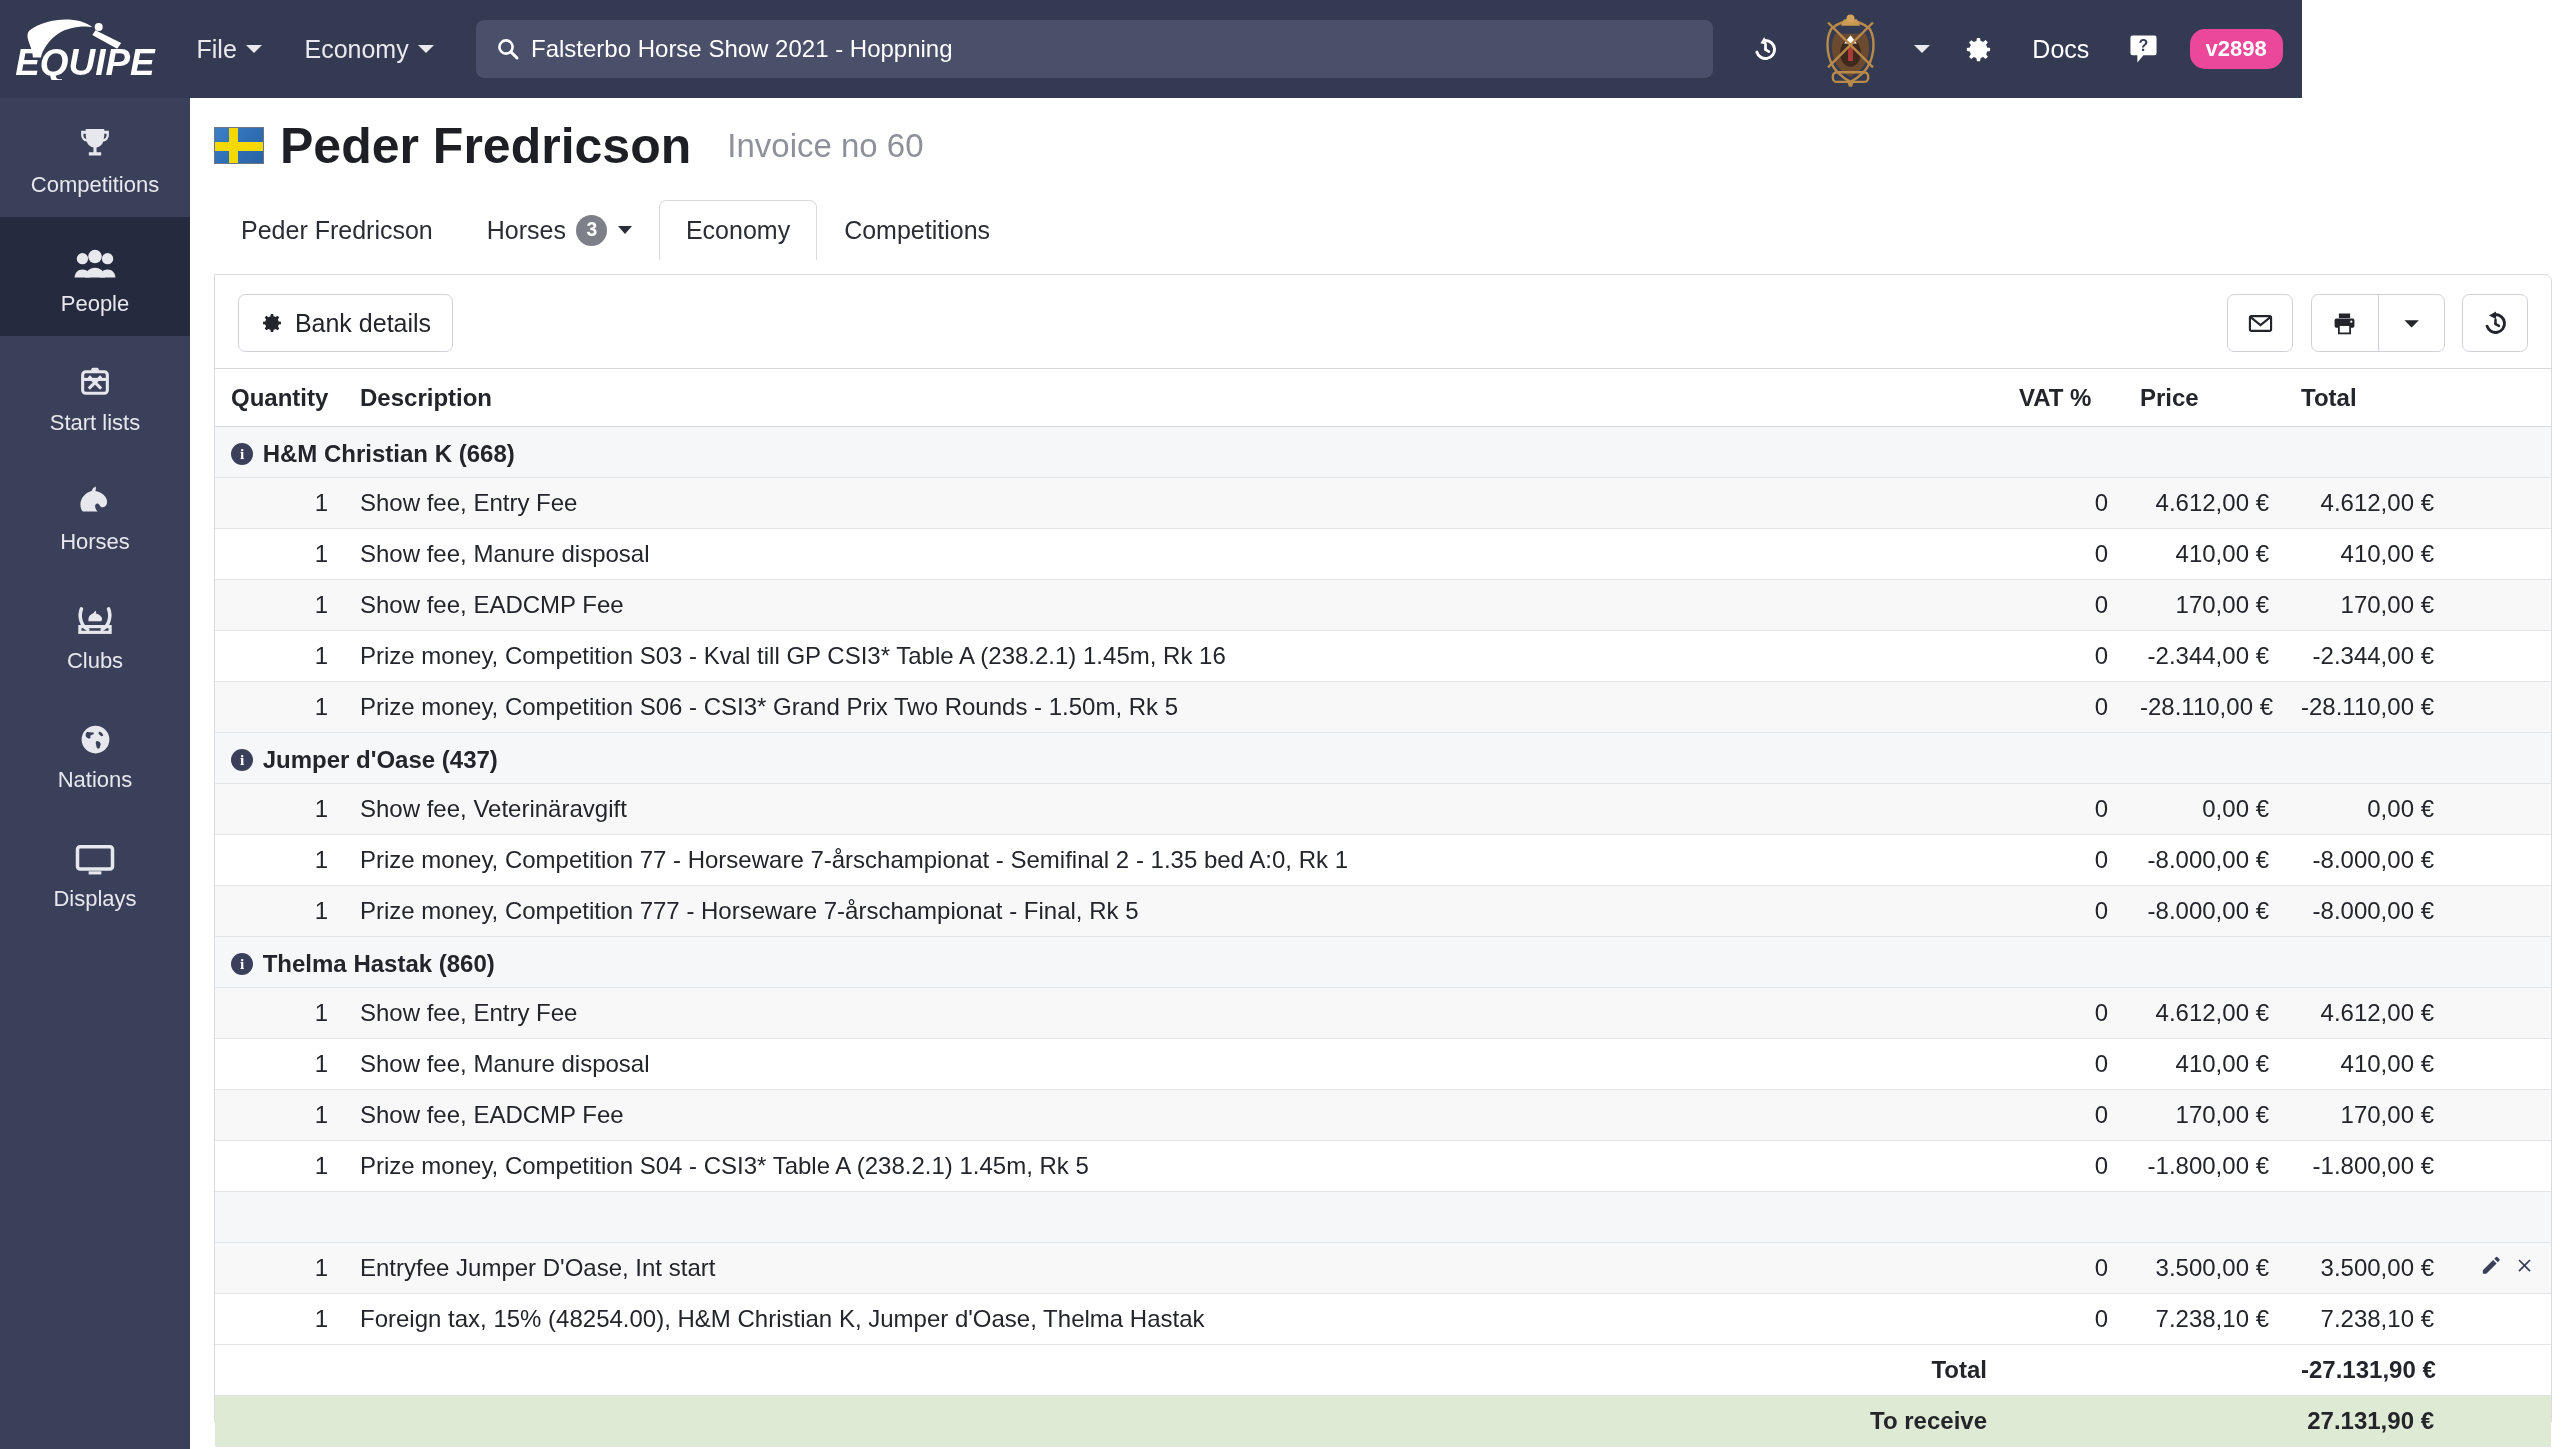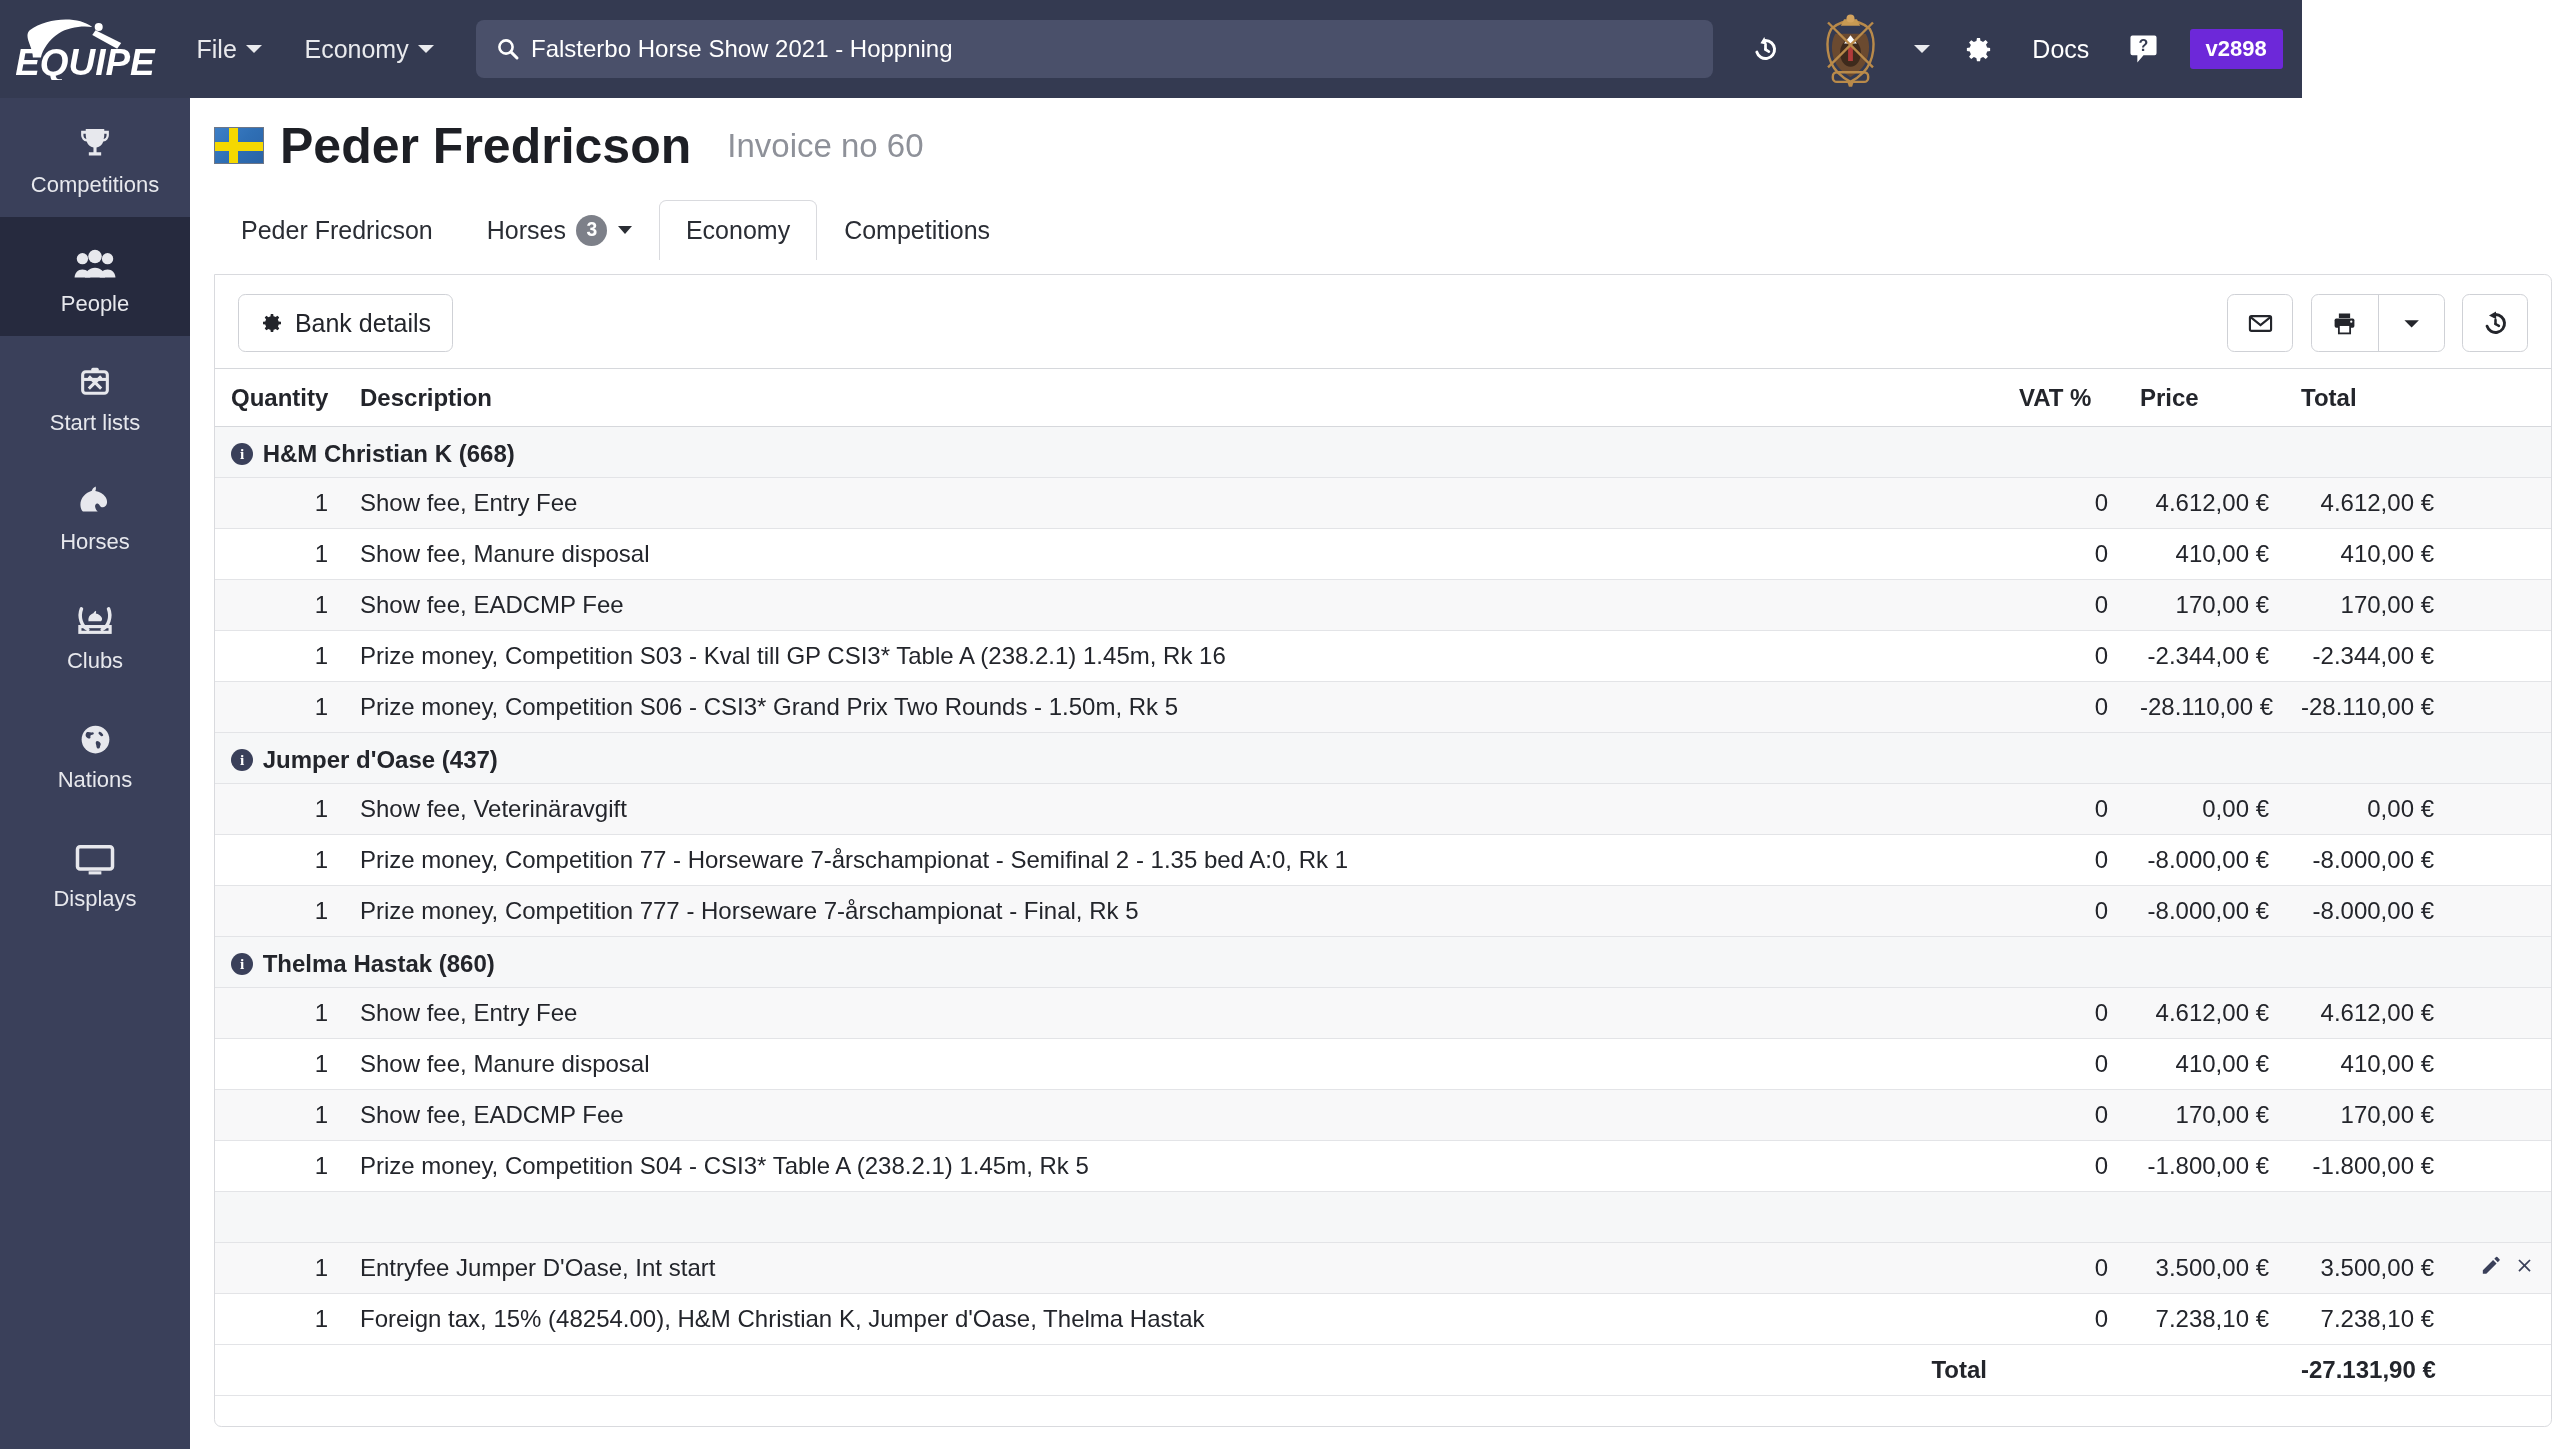--- a/index.html
+++ b/index.html
@@ -50,23 +50,23 @@
   .searchbox .stext { color: #ffffff; font-size: 24px; white-space: nowrap; }
 
   .topicons { display: flex; align-items: center; margin-left: 17.7px; gap: 0; }
   .ticon {
     height: 98px; display: flex; align-items: center; justify-content: center;
     padding: 0 19.3px; color: #ffffff; cursor: pointer;
   }
   .ticon svg { display: block; }
   .docs-label { color: #ffffff; font-size: 25px; white-space: nowrap; }
   .version-badge {
-    background: #6d28d9; color: #ffffff;
+    background: #ec4899; color: #ffffff;
     font-size: 22px; font-weight: bold;
-    border-radius: 3px; padding: 7.3px 16px;
+    border-radius: 15px; padding: 7.3px 16px;
     margin-right: 19.3px; margin-left: 11.3px;
     white-space: nowrap; cursor: pointer;
   }
 
   
   .crest {
     width: 63px; height: 74px; position: relative;
     display: flex; align-items: center; justify-content: center;
   }
 
@@ -639,18 +639,26 @@
             <td class="c-act"></td>
           </tr>
           <tr class="total-row">
             <td class="c-qty"></td>
             <td class="c-desc lbl">Total</td>
             <td class="c-vat"></td>
             <td class="c-price"></td>
             <td class="c-total">-27.131,90 €</td>
             <td class="c-act"></td>
           </tr>
+          <tr class="receive-row">
+            <td class="c-qty"></td>
+            <td class="c-desc lbl">To receive</td>
+            <td class="c-vat"></td>
+            <td class="c-price"></td>
+            <td class="c-total">27.131,90 €</td>
+            <td class="c-act"></td>
+          </tr>
         </tbody>
     </table>
 
   </div>
 </div>
 
 
 </body></html>

